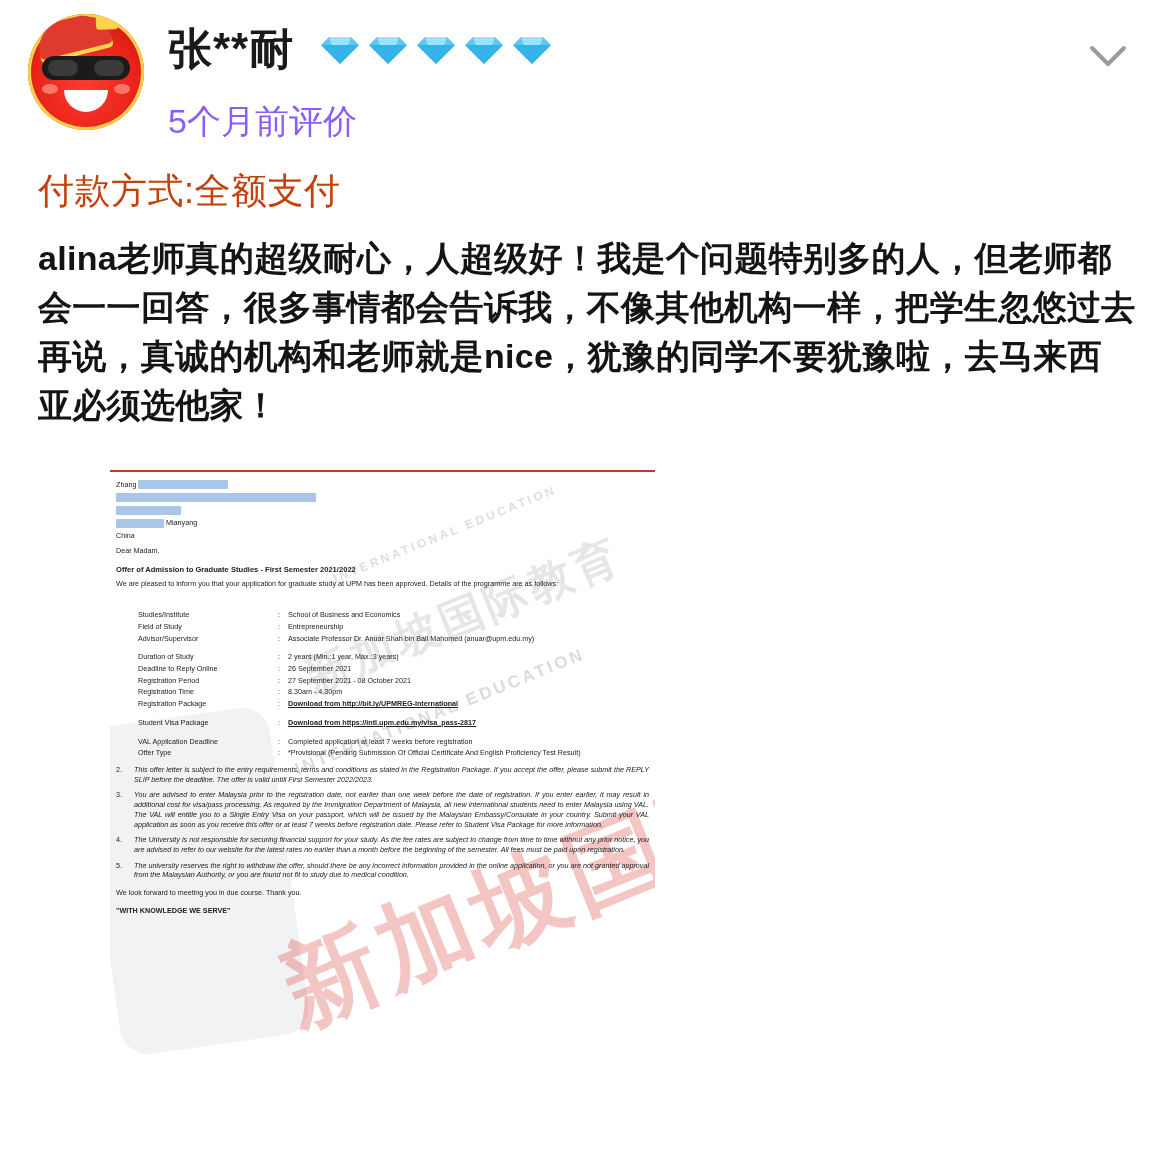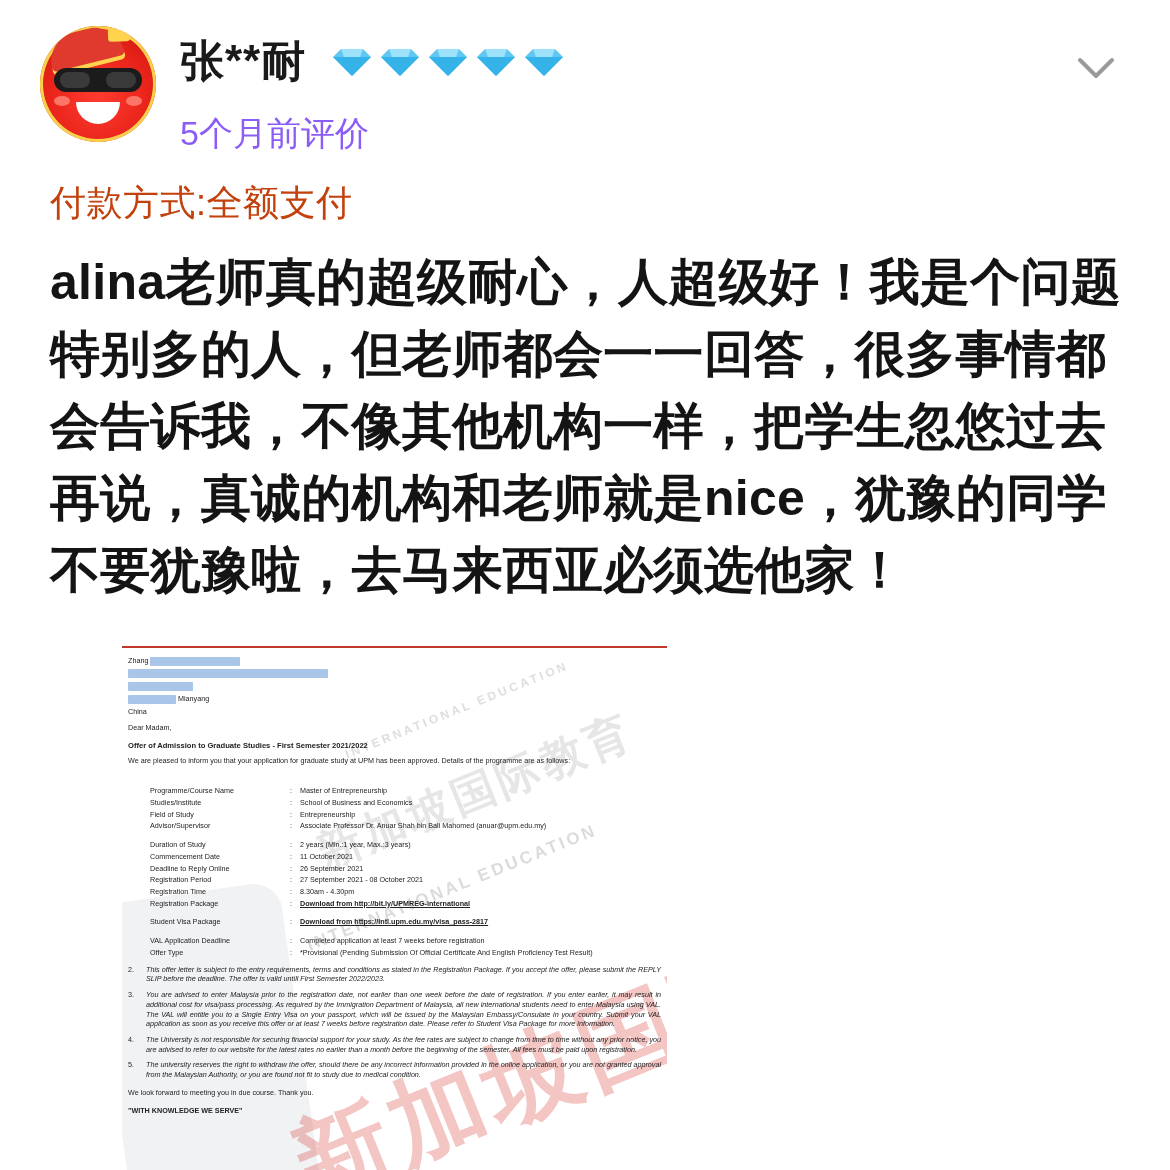--- a/index.html
+++ b/index.html
@@ -12,21 +12,21 @@
     background: #ffffff;
     font-family: "Liberation Sans", sans-serif;
     color: #1a1a1a;
     overflow: hidden;
   }
   .review-card {
     position: relative;
     width: 1170px;
     height: 1084px;
     box-sizing: border-box;
-    padding: 12px;
+    padding: 0;
   }
   
   .review-header {
     display: flex;
     align-items: flex-start;
     padding: 14px 18px 0 28px;
     position: relative;
   }
   .avatar {
     width: 116px;
@@ -151,21 +151,21 @@
 
   
   .pay-method {
     margin: 22px 0 0 38px;
     font-size: 36px;
     color: #c2410c;
     letter-spacing: .5px;
   }
   .review-text {
     margin: 18px 34px 0 38px;
-    font-size: 50px;
+    font-size: 34px;
     line-height: 1.44;
     font-weight: bold;
     color: #141414;
     letter-spacing: .3px;
   }
 
   
   .doc-wrap {
     margin: 36px 0 0 110px;
     width: 545px;
@@ -363,49 +363,39 @@
         </div>
         <div class="addr-line">China</div>
 
         <div style="margin-top:6px">Dear Madam,</div>
 
         <div class="title">Offer of Admission to Graduate Studies - First Semester 2021/2022</div>
         <p>We are pleased to inform you that your application for graduate study at UPM has been approved. Details of the programme are as follows:</p>
 
         <table class="details">
           <tbody>
-              <tr>
-            <td class="k">Programme/Course Name</td>
-            <td class="c">:</td>
-            <td>Master of Entrepreneurship</td>
-          </tr>
           <tr>
             <td class="k">Studies/Institute</td>
             <td class="c">:</td>
             <td>School of Business and Economics</td>
           </tr>
           <tr>
             <td class="k">Field of Study</td>
             <td class="c">:</td>
             <td>Entrepreneurship</td>
           </tr>
           <tr>
             <td class="k">Advisor/Supervisor</td>
             <td class="c">:</td>
             <td>Associate Professor Dr. Anuar Shah bin Bali Mahomed (anuar@upm.edu.my)</td>
           </tr>
           <tr>
             <td class="k" style="padding-top:8px">Duration of Study</td>
             <td class="c" style="padding-top:8px">:</td>
             <td style="padding-top:8px">2 years (Min.:1 year, Max.:3 years)</td>
-          </tr>
-          <tr>
-            <td class="k">Commencement Date</td>
-            <td class="c">:</td>
-            <td>11 October 2021</td>
           </tr>
           <tr>
             <td class="k">Deadline to Reply Online</td>
             <td class="c">:</td>
             <td>26 September 2021</td>
           </tr>
           <tr>
             <td class="k">Registration Period</td>
             <td class="c">:</td>
             <td>27 September 2021 - 08 October 2021</td>

